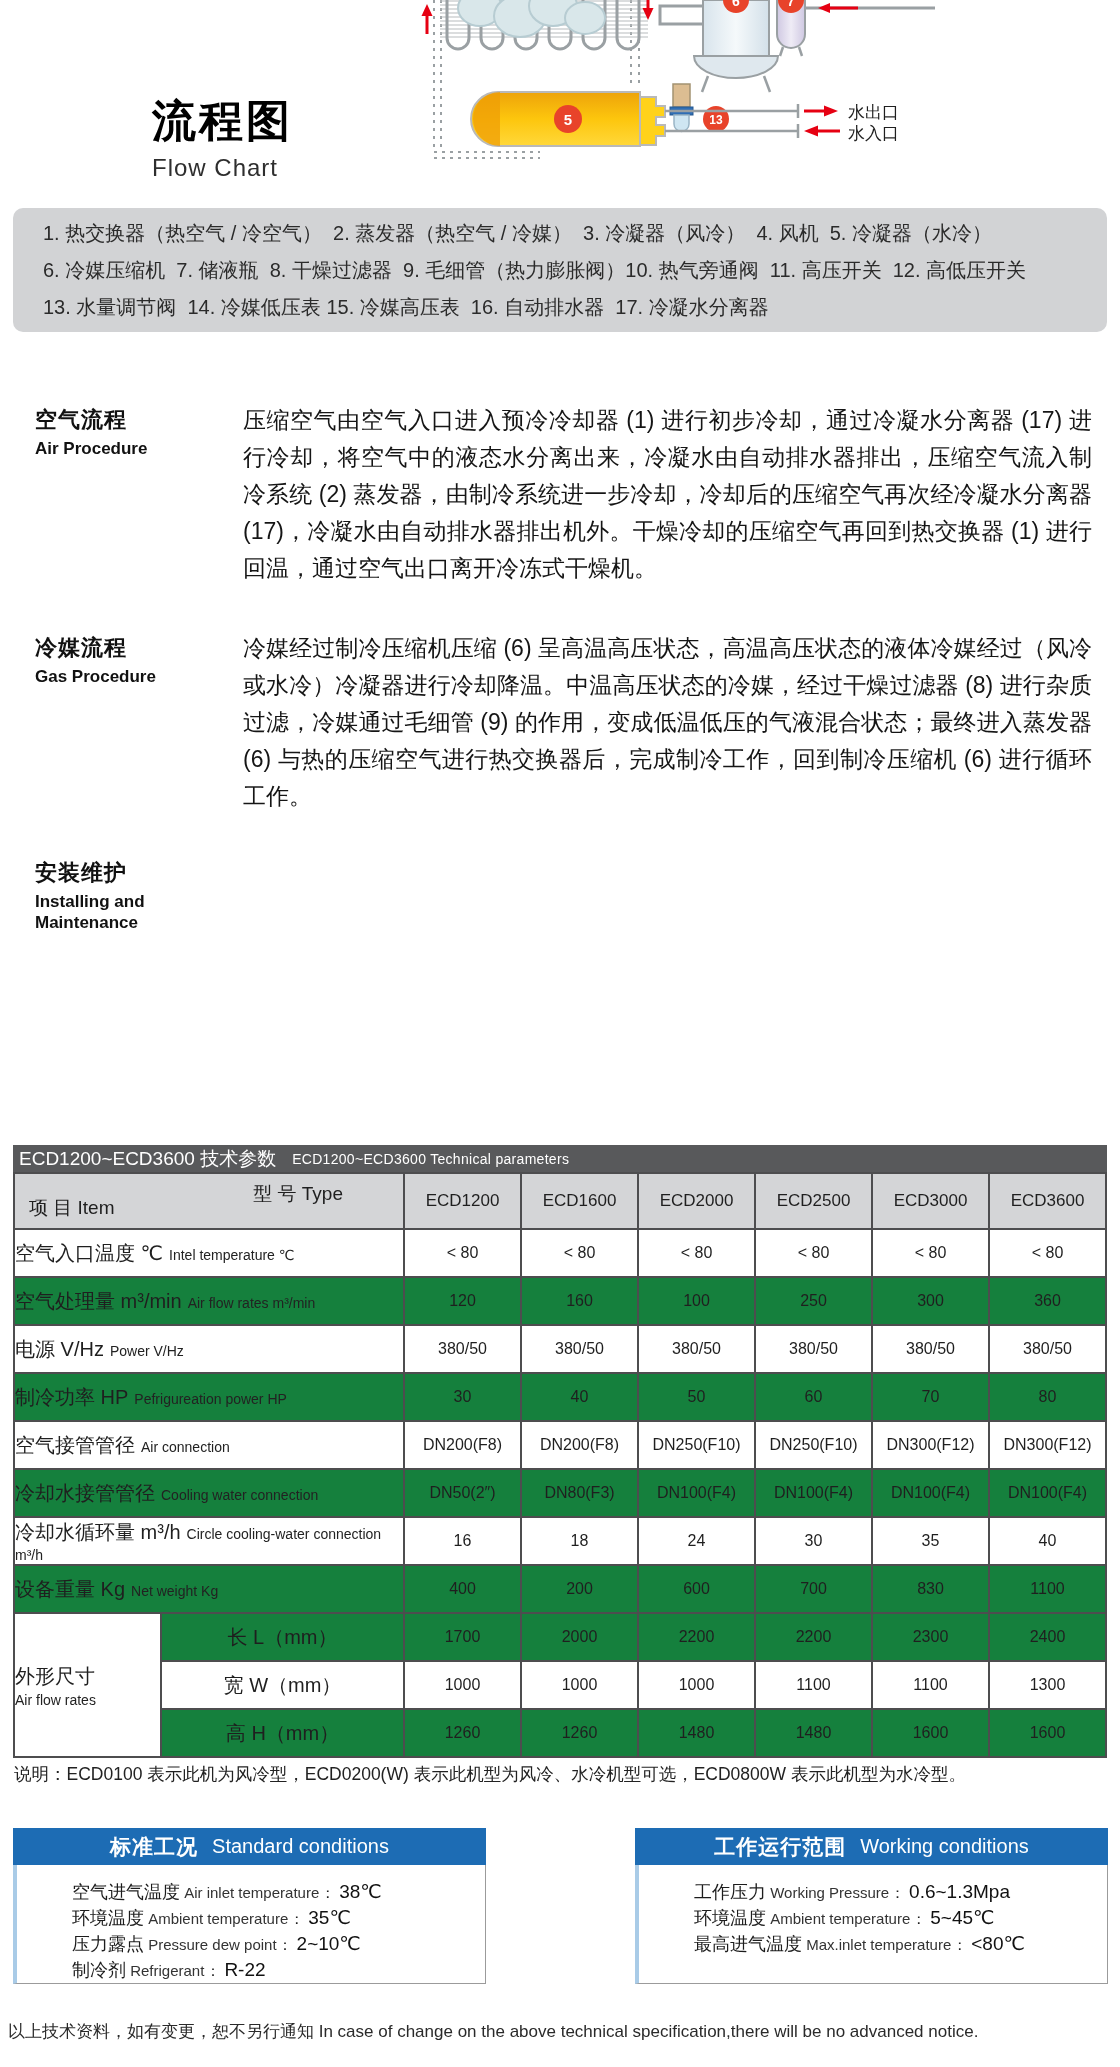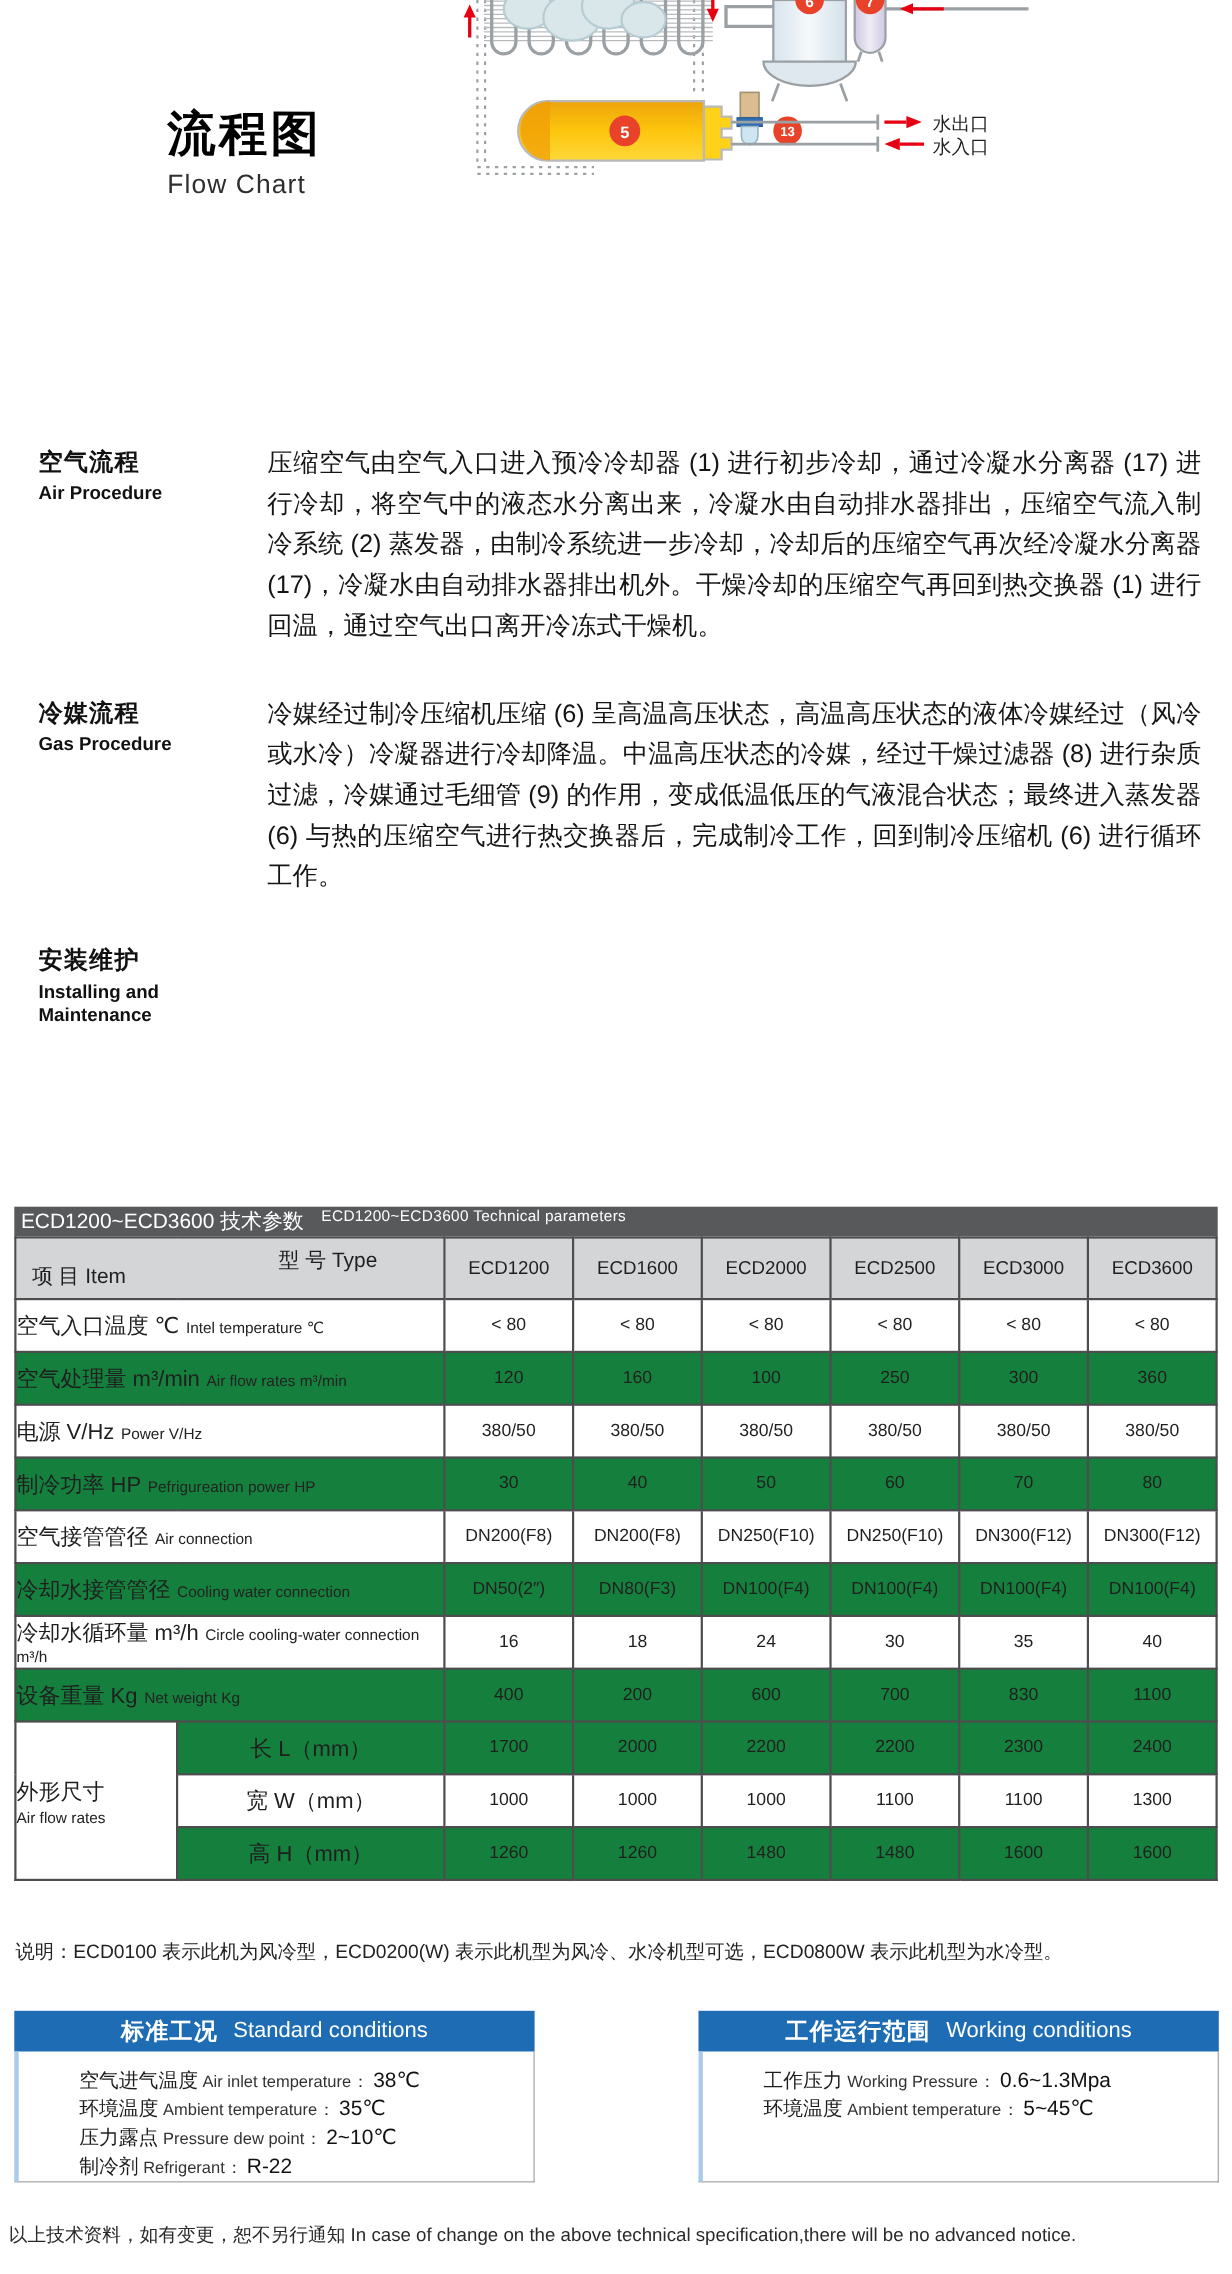--- a/index.html
+++ b/index.html
@@ -21,22 +21,22 @@
   .section{position:absolute;left:35px;width:1057px;display:flex;}
   .sec-0{top:402px;} .sec-1{top:630px;} .sec-2{top:855px;}
   .section-label{flex:0 0 208px;padding-top:3px;}
   .section-label-cn{font-size:22px;font-weight:bold;color:#111;letter-spacing:1px;}
   .section-label-en{font-size:17px;font-weight:bold;color:#111;line-height:21px;margin-top:3px;width:160px;}
   .section-body{flex:1;font-size:23px;line-height:37px;text-align:justify;color:#151515;}
   .section-body p{margin:0;}
 
   
   .table-wrap{position:absolute;left:13px;top:1097px;width:1094px;}
-  .table-title{height:27px;background:#58595b;color:#fff;display:flex;align-items:flex-start;
-               padding-left:6px;box-sizing:border-box;}
+  .table-title{height:27px;background:#58595b;color:#fff;display:flex;align-items:center;
+               padding-left:6px;box-sizing:border-box;margin-top:48px;}
   .table-title-cn{font-size:19px;margin-right:16px;}
   .table-title-en{font-size:14px;letter-spacing:.3px;}
   table.params{border-collapse:collapse;width:1094px;table-layout:fixed;}
   table.params td{border:2px solid #4d4d4f;box-sizing:border-box;padding:0;}
   table.params tr{height:48px;}
   table.params tr.header-row{height:56px;}
   tr.header-row td{background:#d4d5d7;}
   td.corner-cell{position:relative;
      background-color:#d4d5d7;
      background-image:linear-gradient(to bottom right,rgba(0,0,0,0) calc(50% - 1.5px),
@@ -194,20 +194,25 @@
       <text x="848" y="118" font-size="17" fill="#1f1f1f">水出口</text>
       <text x="848" y="139" font-size="17" fill="#1f1f1f">水入口</text>
     </g>
   </svg>
 
   <div class="flow-title">
     <div class="flow-title-cn">流程图</div>
     <div class="flow-title-en">Flow Chart</div>
   </div>
 
+  <div class="legend" id="legend-box">
+      <div class="legend-line">1. 热交换器（热空气 / 冷空气）  2. 蒸发器（热空气 / 冷媒）  3. 冷凝器（风冷）  4. 风机  5. 冷凝器（水冷）</div>
+      <div class="legend-line">6. 冷媒压缩机  7. 储液瓶  8. 干燥过滤器  9. 毛细管（热力膨胀阀）10. 热气旁通阀  11. 高压开关  12. 高低压开关</div>
+      <div class="legend-line">13. 水量调节阀  14. 冷媒低压表 15. 冷媒高压表  16. 自动排水器  17. 冷凝水分离器</div>
+    </div>
 
   <div id="sections-root">
       <div class="section sec-0">
         <div class="section-label">
           <div class="section-label-cn">空气流程</div>
           <div class="section-label-en">Air Procedure</div>
         </div>
         <div class="section-body">
           <p>压缩空气由空气入口进入预冷冷却器 (1) 进行初步冷却，通过冷凝水分离器 (17) 进行冷却，将空气中的液态水分离出来，冷凝水由自动排水器排出，压缩空气流入制冷系统 (2) 蒸发器，由制冷系统进一步冷却，冷却后的压缩空气再次经冷凝水分离器 (17)，冷凝水由自动排水器排出机外。干燥冷却的压缩空气再回到热交换器 (1) 进行回温，通过空气出口离开冷冻式干燥机。</p>
         </div>
@@ -376,17 +381,18 @@
   </div>
 
   <div class="cond-box" id="box-working">
     <div class="cond-header">
       <span class="cond-header-cn">工作运行范围</span>
       <span class="cond-header-en">Working conditions</span>
     </div>
     <div class="cond-body">
         <div class="cond-item"><span class="ci-cn">工作压力</span><span class="ci-en"> Working Pressure</span><span class="ci-colon">：</span><span class="ci-val">0.6~1.3Mpa</span></div>
         <div class="cond-item"><span class="ci-cn">环境温度</span><span class="ci-en"> Ambient temperature</span><span class="ci-colon">：</span><span class="ci-val">5~45℃</span></div>
+        <div class="cond-item"><span class="ci-cn">最高进气温度</span><span class="ci-en"> Max.inlet temperature</span><span class="ci-colon">：</span><span class="ci-val">&lt;80℃</span></div>
       </div>
   </div>
 
   <div class="footer">以上技术资料，如有变更，恕不另行通知 In case of change on the above technical specification,there will be no advanced notice.</div>
 </div>
 
 </body></html>

